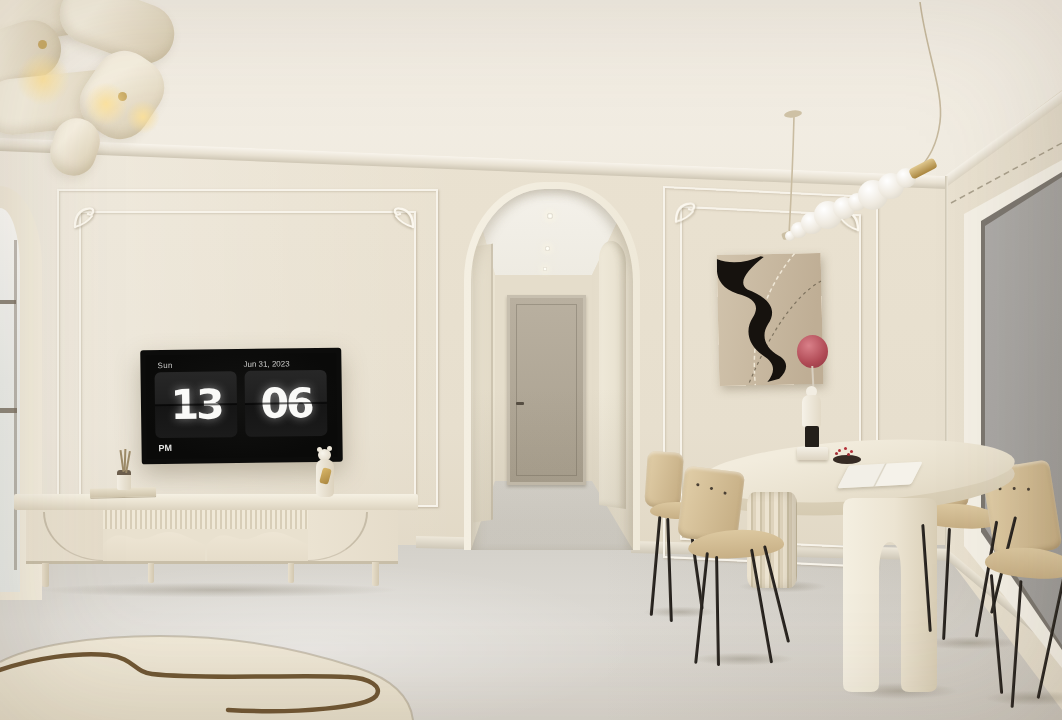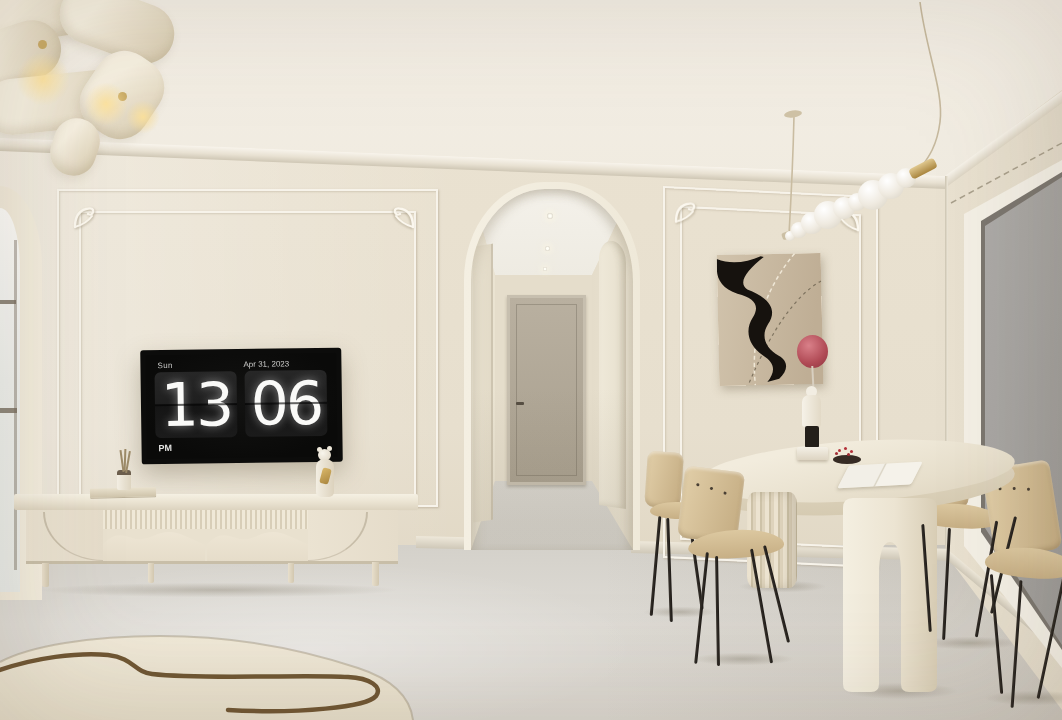--- a/index.html
+++ b/index.html
@@ -109,21 +109,21 @@
     background:var(--tv_frame,#0c0c0b);border-radius:3px;
     box-shadow:0 10px 24px rgba(100,88,64,.35);}
   .tv-screen{left:5px;top:5px;width:191px;height:104px;overflow:hidden;
     background:radial-gradient(ellipse at 50% 45%,#121211 0%,var(--tv_screen,#0a0a09) 75%);}
   .clock-day{left:12px;top:6px;font-size:8px;color:#c9c9c7;letter-spacing:.4px;}
   .clock-date{left:98px;top:6px;font-size:8px;color:#cfcfcd;}
   .flip-card{top:17px;width:82px;height:66px;border-radius:6px;
     background:linear-gradient(180deg,#272727 0%,#1f1f1f 49%,#151515 51%,#1b1b1b);
     display:flex;align-items:center;justify-content:center;}
   .fc-1{left:9px;} .fc-2{left:99px;}
-  .flip-digits{position:static;font-size:60px;font-weight:normal;line-height:1;
+  .flip-digits{position:static;font-size:41px;font-weight:bold;line-height:1;
     color:var(--clock_text,#fafaf8);letter-spacing:-3px;font-family:"DejaVu Sans",sans-serif;
     text-shadow:0 0 10px rgba(255,255,255,.45);}
   .flip-split{left:0;top:32px;width:82px;height:2px;background:rgba(0,0,0,.6);}
   .clock-pm{left:12px;top:88px;font-size:9px;font-weight:bold;color:#e4e4e2;}
 
   
   .console-top{left:14px;top:494px;width:404px;height:16px;border-radius:2px;
     background:linear-gradient(180deg,#f5f0e3 0%,var(--cream,#ece5d4) 45%,#dcd3bf 100%);}
   .console-body{left:26px;top:510px;width:372px;height:53px;background:#e9e1cf;}
   .console-flute{left:102px;top:510px;width:208px;height:19px;
@@ -335,21 +335,21 @@
   <div class="shadow" style="left:735px;top:580px;width:95px;height:13px;"></div>
   <div class="shadow" style="left:838px;top:682px;width:125px;height:18px;"></div>
   <div class="shadow" style="left:640px;top:606px;width:80px;height:12px;"></div>
   <div class="shadow" style="left:688px;top:652px;width:110px;height:14px;"></div>
   <div class="shadow" style="left:915px;top:636px;width:110px;height:14px;"></div>
   <div class="shadow" style="left:980px;top:690px;width:110px;height:16px;"></div>
 
   <div class="tv">
     <div class="tv-screen">
       <span class="clock-day">Sun</span>
-      <span class="clock-date">Apr 31, 2023</span>
+      <span class="clock-date">Jun 31, 2023</span>
       <div class="flip-card fc-1">
         <span class="flip-digits">13</span>
         <div class="flip-split"></div>
       </div>
       <div class="flip-card fc-2">
         <span class="flip-digits">06</span>
         <div class="flip-split"></div>
       </div>
       <span class="clock-pm">PM</span>
     </div>

